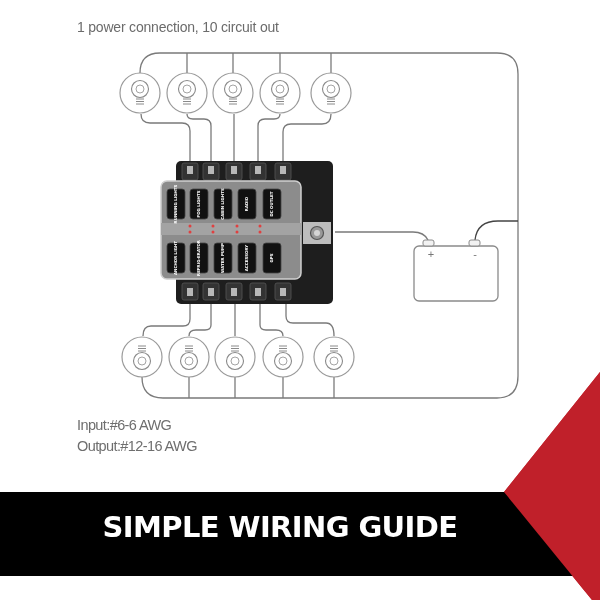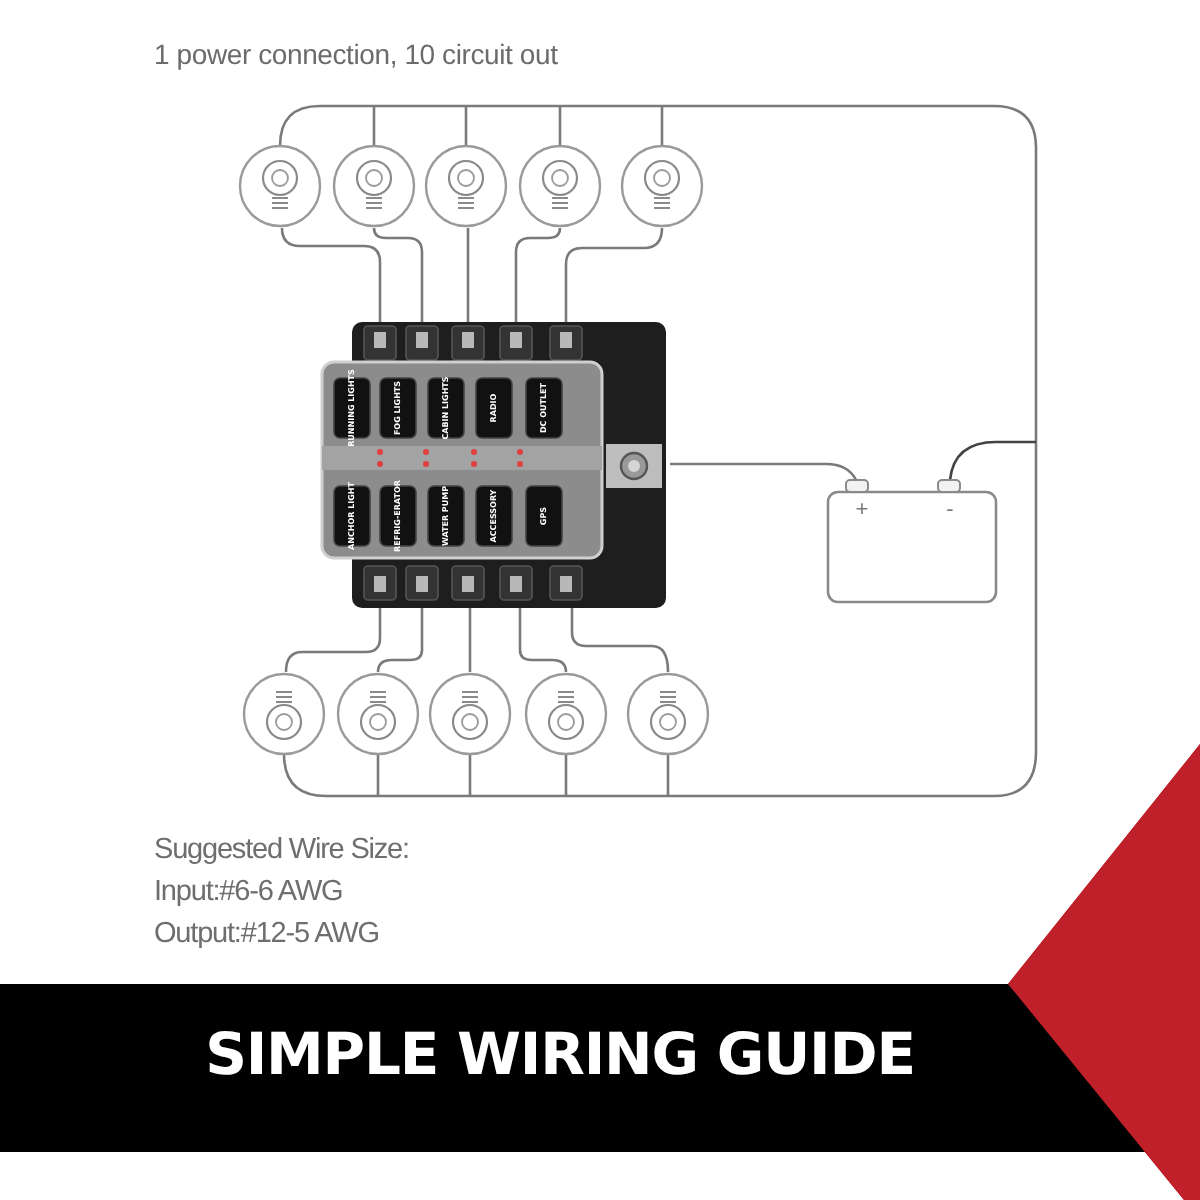--- a/index.html
+++ b/index.html
@@ -248,22 +248,21 @@
           <rect x="263" y="243" width="18" height="30" rx="3" fill="#111" stroke="#444" stroke-width="0.8"></rect>
           <text class="fuse-label" x="272" y="258" text-anchor="middle" transform="rotate(-90 272 258)" dominant-baseline="middle">GPS</text>
         </g>
       </g>
   </g>
 </svg>
 
 <div class="title">1 power connection, 10 circuit out</div>
 
 <div class="wire-info">
-  <div>Suggested Wire Size:</div>
   <div>Input:#6-6 AWG</div>
-  <div>Output:#12-5 AWG</div>
+  <div>Output:#12-16 AWG</div>
 </div>
 
 <div class="banner"></div>
 <div class="banner-text">SIMPLE WIRING GUIDE</div>
 <svg style="position:absolute;left:0;top:0;width:600px;height:600px;pointer-events:none" viewBox="0 0 600 600">
   <polygon points="600,372 504,492 592,600 600,600" fill="#c0202a"></polygon>
 </svg>
 
 </body></html>

